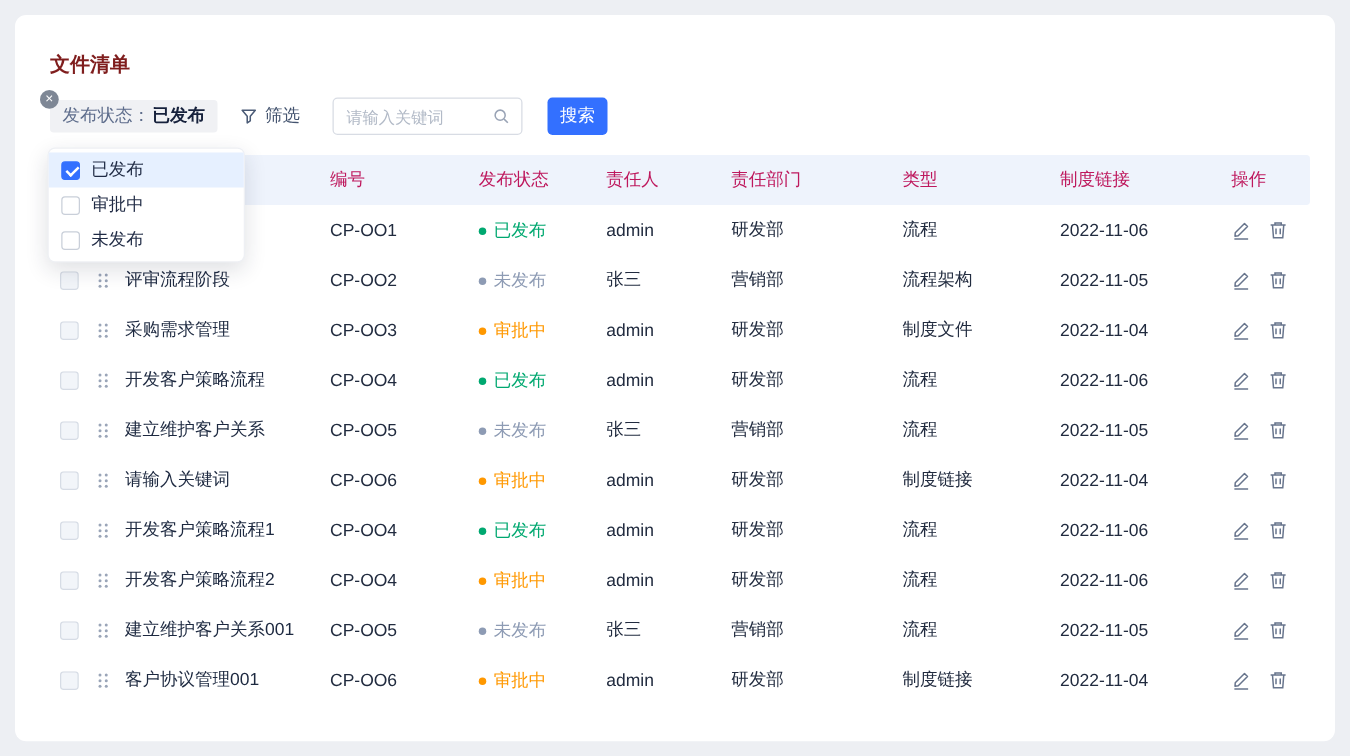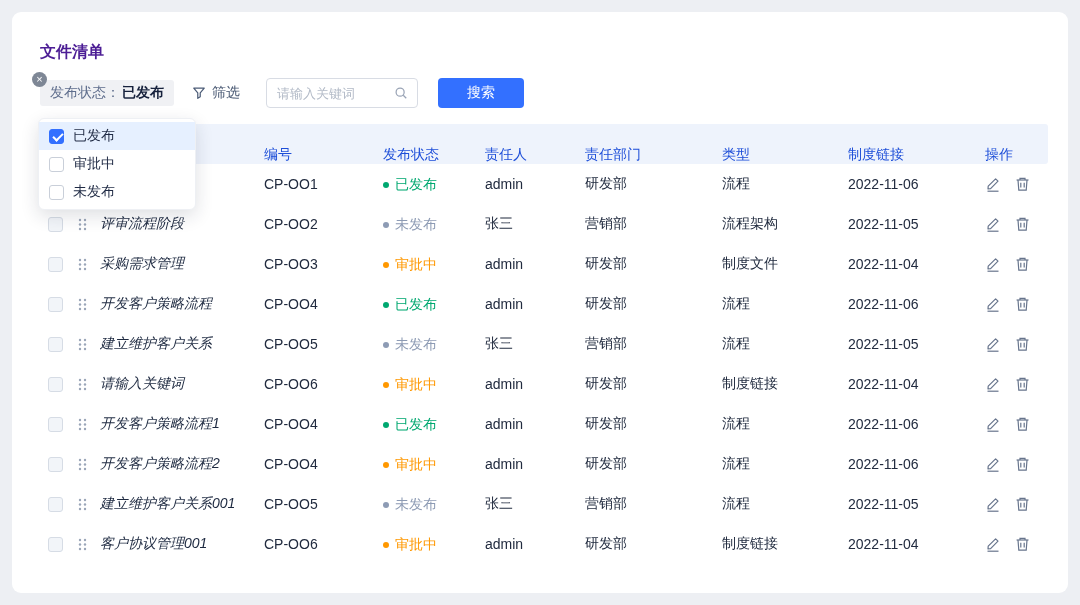--- a/index.html
+++ b/index.html
@@ -9,21 +9,21 @@
     font-family:"Liberation Sans","DejaVu Sans",sans-serif;
     color:#212b3f;
   }
   .card {
     position:absolute; left:12px; top:12px;
     width:1056px; height:581px;
     background:#ffffff; border-radius:9px;
   }
   .title {
     position:absolute; left:28px; top:30px;
-    font-size:16px; font-weight:bold; color:#4c1d95;
+    font-size:16px; font-weight:bold; color:#7f1d1d;
   }
   
   .filter-row {
     position:absolute; left:28px; top:66px; height:30px;
     display:flex; align-items:center;
   }
   .filter-tag {
     position:relative; display:inline-flex; align-items:center;
     height:26px; padding:0 10px; background:#f0f1f4; border-radius:3px;
     font-size:14px; cursor:pointer;
@@ -45,37 +45,37 @@
     border:1px solid #d8dce4; border-radius:4px; background:#fff;
     display:flex; align-items:center; padding:0 9px 0 10px;
   }
   .search-box input {
     flex:1; min-width:0; border:none; outline:none;
     font-size:13px; color:#2a3650; background:transparent;
     font-family:Liberation Sans, sans-serif;
   }
   .search-box input::placeholder { color:#b2bac7; }
   .search-btn {
-    margin-left:20px; width:86px; height:30px;
+    margin-left:20px; width:48px; height:30px;
     background:#3370ff; border:none; border-radius:4px;
     color:#fff; font-size:14px; cursor:pointer;
     font-family:"Liberation Sans","DejaVu Sans",sans-serif;
   }
   
   .table { position:absolute; left:28px; top:112px; width:1008px; }
   .thead {
-    display:flex; align-items:flex-end; height:40px;
+    display:flex; align-items:center; height:40px;
     background:#eef3fc; border-radius:3px;
-    color:#1d4ed8; font-size:14px;
+    color:#be185d; font-size:14px;
   }
   .tr { display:flex; align-items:center; height:40px; font-size:14px; }
   .td { padding-left:6px; white-space:nowrap; overflow:hidden; }
   .col-cb   { width:34px;  padding-left:8px; display:flex; align-items:center; }
   .col-drag { width:26px;  padding-left:4px; display:flex; align-items:center; }
-  .col-name { width:158px; padding-left:0; color:#1d2940;font-style:italic; }
+  .col-name { width:158px; padding-left:0; color:#1d2940; }
   .col-code { width:119px; }
   .col-status { width:102px; }
   .col-owner  { width:100px; }
   .col-dept   { width:137px; }
   .col-type   { width:126px; }
   .col-date   { width:137px; }
   .col-actions{ width:69px; display:flex; align-items:center; gap:14px; }
   .status { display:inline-flex; align-items:center; }
   .dot {
     display:inline-block; width:6px; height:6px; border-radius:50%;

